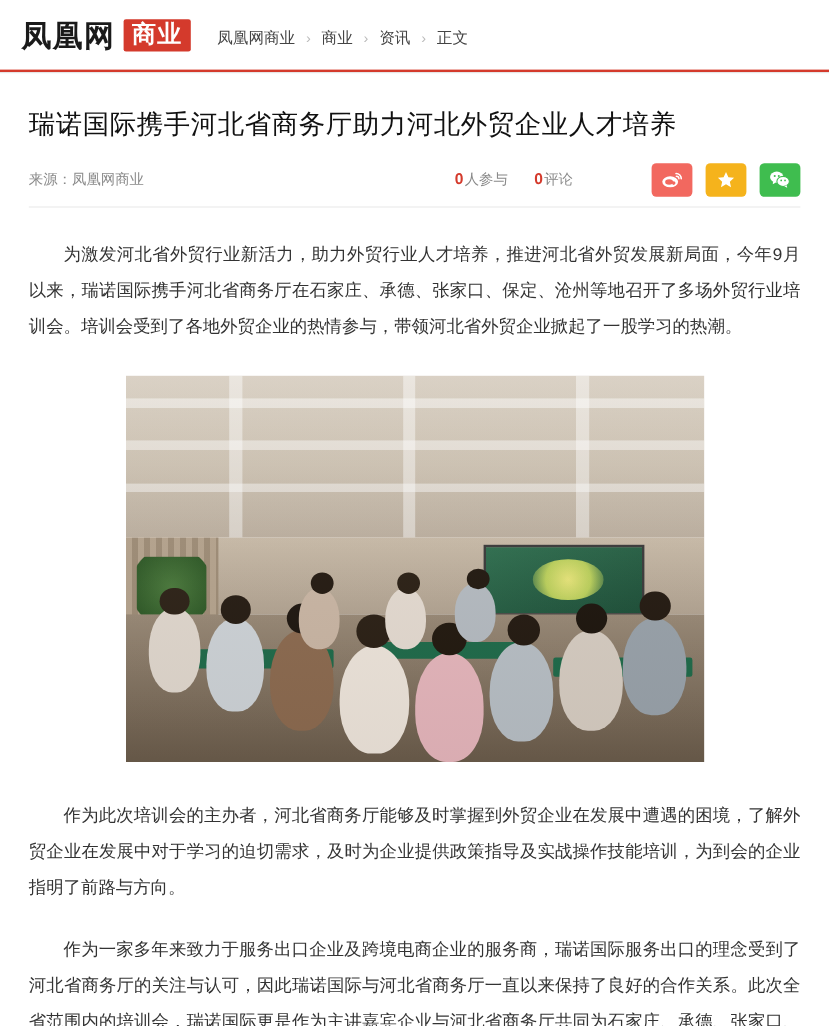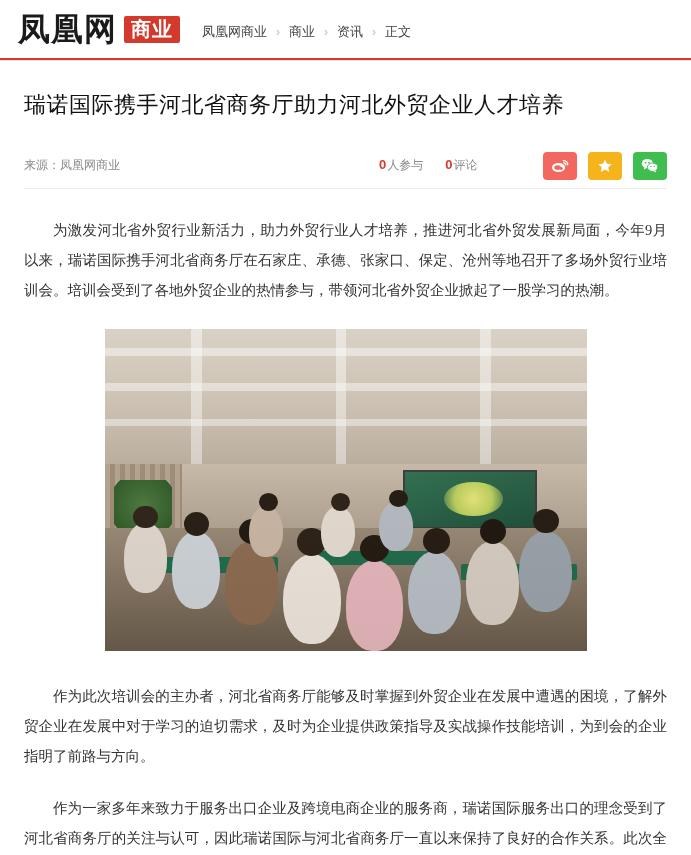--- a/index.html
+++ b/index.html
@@ -29,21 +29,21 @@
     padding: 0 18px;
     box-sizing: border-box;
   }
   .logo-wrap {
     display: flex;
     align-items: center;
     flex: 0 0 auto;
   }
   .logo-text {
     font-family: "DejaVu Serif", "Liberation Serif", serif;
-    font-size: 32px;
+    font-size: 25px;
     font-weight: bold;
     color: #1a1a1a;
     letter-spacing: 1px;
     line-height: 1;
   }
   .logo-badge {
     margin-left: 7px;
     background: #d43a2c;
     color: #fff;
     font-size: 20px;
@@ -95,21 +95,21 @@
     margin: 30px 0 0 0;
     letter-spacing: 0.5px;
     line-height: 1.3;
   }
   .meta {
     margin-top: 18px;
     font-size: 12px;
     color: #999;
   }
   .meta-row2 {
-    margin-top: 30px;
+    margin-top: 14px;
     display: flex;
     align-items: center;
     height: 32px;
     position: relative;
     text-align: right;
   }
   .source {
     font-size: 12px;
     color: #8a8a8a;
   }
@@ -156,21 +156,21 @@
   .share-btn svg { display: block; }
 
   .divider {
     margin-top: 6px;
     height: 1px;
     background: #ececec;
   }
 
   
   .body-text {
-    font-family: Liberation Serif, serif;
+    font-family: Liberation Mono, monospace;
     font-size: 14.5px;
     line-height: 30px;
     color: #333;
     text-indent: 2em;
     margin: 26px 0 0 0;
     text-align: justify;
   }
   .body-text.tight { margin-top: 22px; }
 
   .figure {

